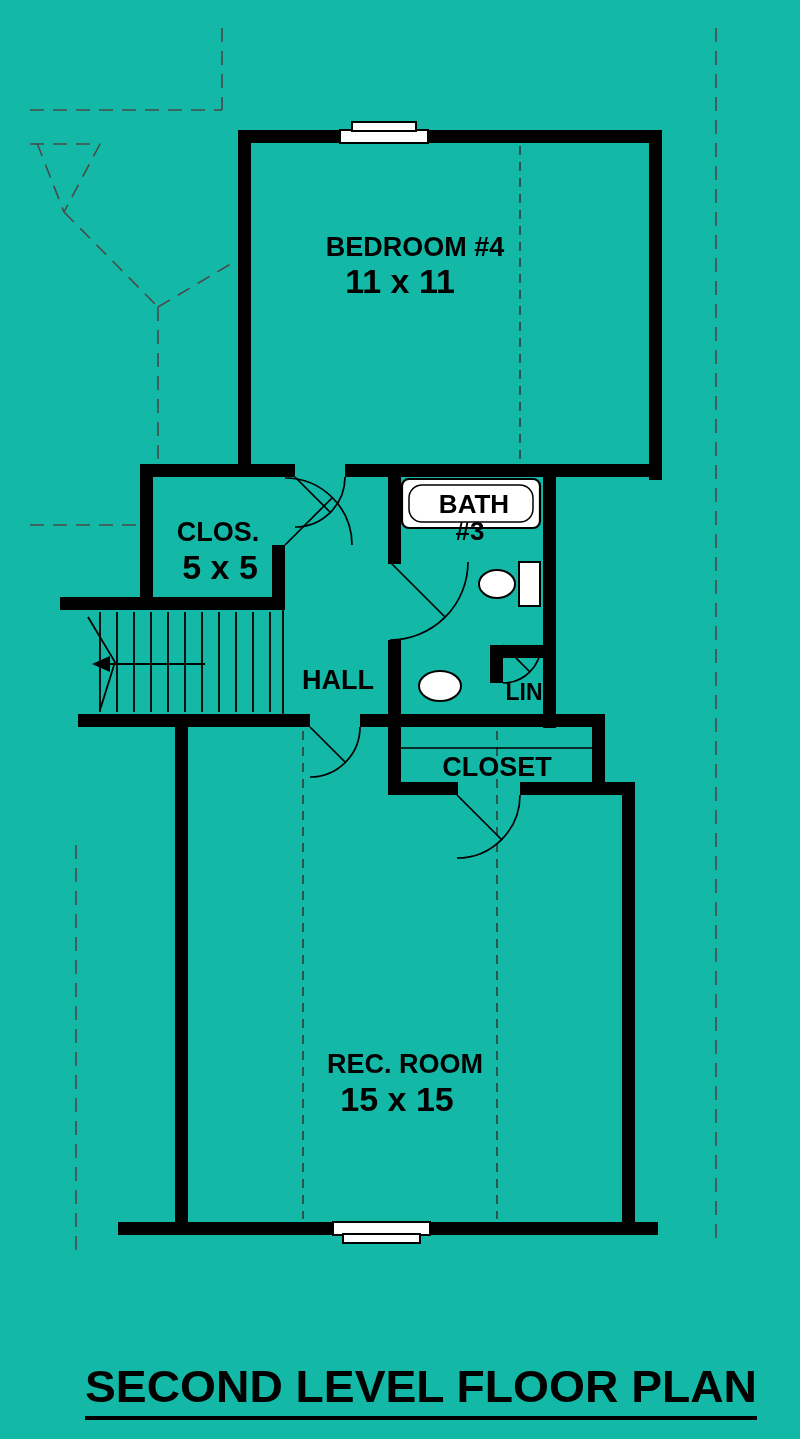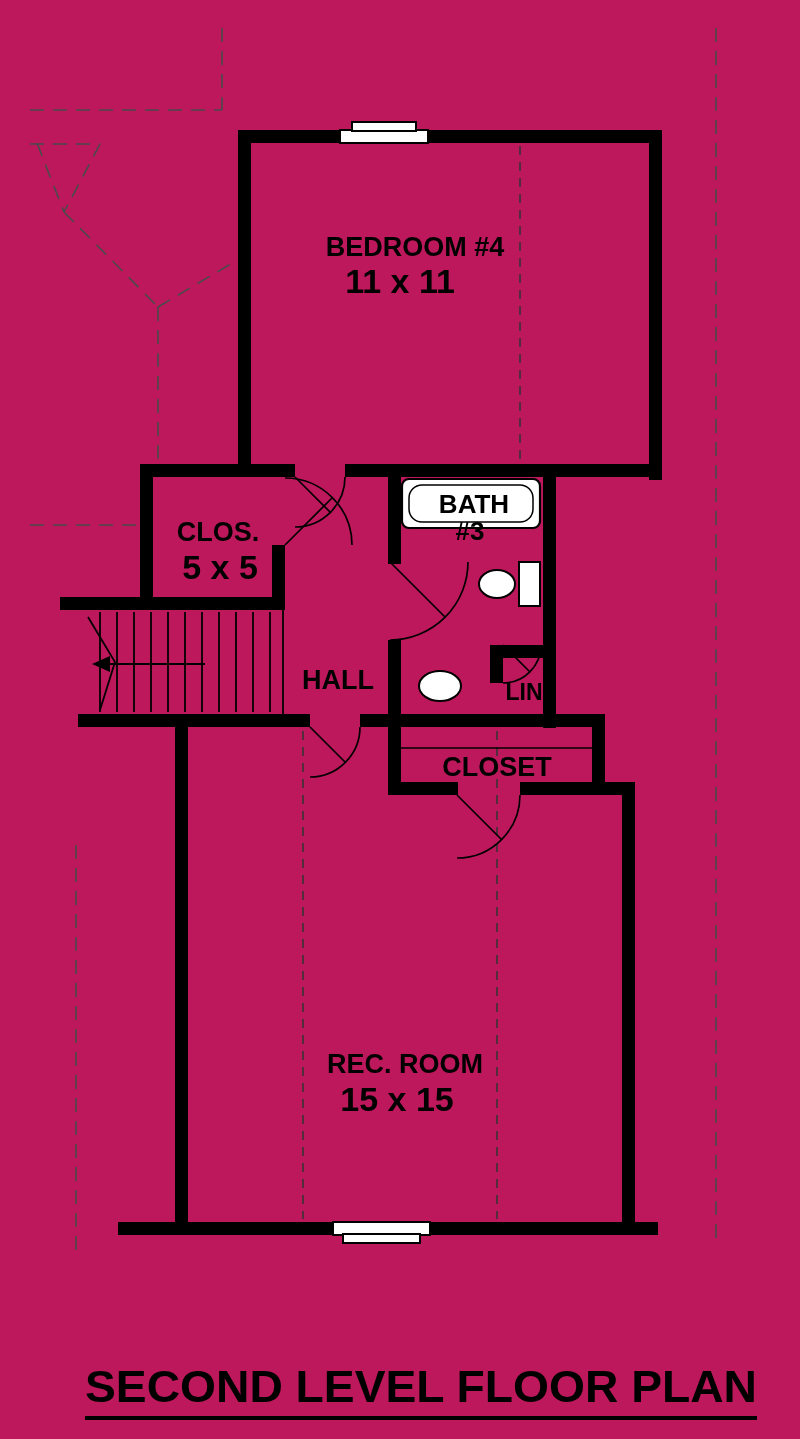--- a/index.html
+++ b/index.html
@@ -4,21 +4,21 @@
 <style>
   html, body {
     margin: 0;
     padding: 0;
     background: #ffffff;
   }
   .page {
     position: relative;
     width: 800px;
     height: 1439px;
-    background: #be185d;
+    background: #14b8a6;
     overflow: hidden;
     font-family: "Liberation Sans", sans-serif;
   }
   svg text {
     font-family: "Liberation Sans", sans-serif;
     fill: #000000;
   }
 </style>
 </head>
 <body>

